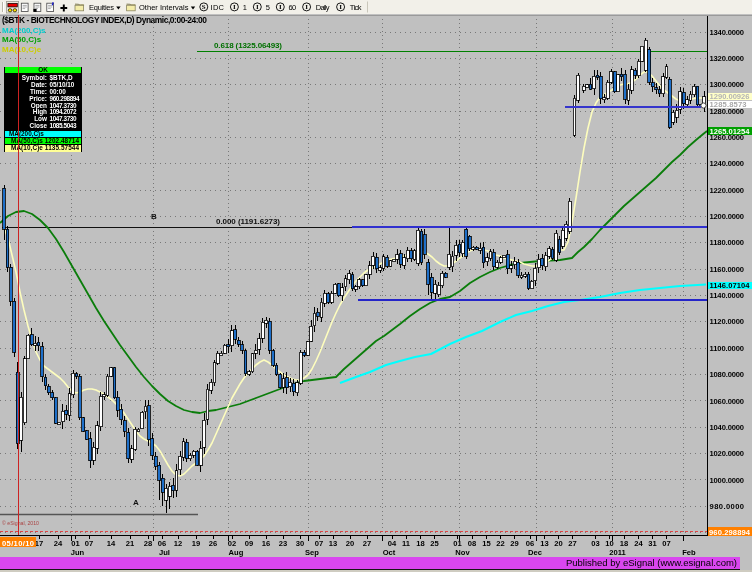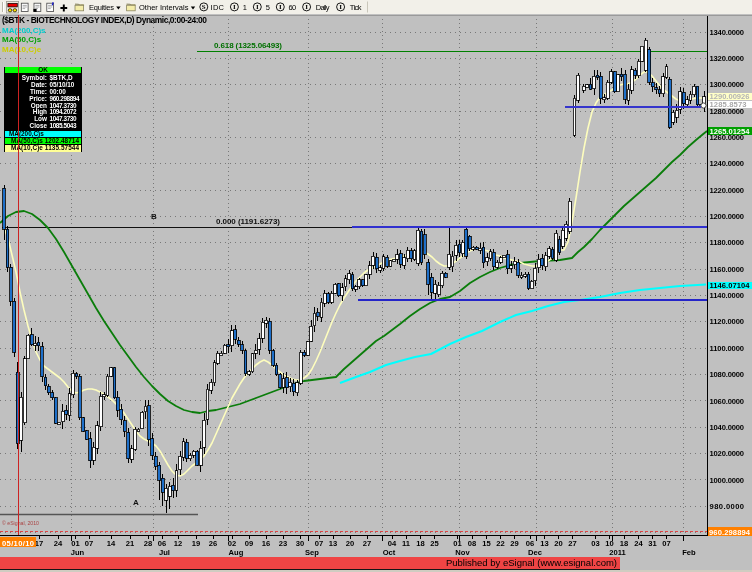--- a/index.html
+++ b/index.html
@@ -1,16 +1,16 @@
 <!DOCTYPE html>
 <html><head><meta charset="utf-8"><title>chart</title>
 <style>
 html,body{margin:0;padding:0;width:752px;height:572px;overflow:hidden;background:#c0c0c0;font-family:"Liberation Sans",sans-serif;}
 #wrap{position:relative;width:752px;height:572px;}
-#pub{position:absolute;left:0;top:556.5px;width:620px;height:12.5px;background:#ef4444;border-bottom:1.6px solid #151515;}
+#pub{position:absolute;left:0;top:556.5px;width:740px;height:12.5px;background:#d946ef;border-bottom:1.6px solid #151515;}
 #pub span{position:absolute;right:3px;top:0px;font-size:9.5px;color:#000;}
 #tail{position:absolute;left:0;top:570.2px;width:752px;height:1.8px;background:#cfccc1;}
 </style></head>
 <body>
 <div id="wrap">
 <svg width="752" height="14" viewBox="0 0 752 14" xmlns="http://www.w3.org/2000/svg" style="position:absolute;top:0;left:0">
 <rect width="752" height="14" fill="#f2f0e9"></rect>
 <path d="M2.5 2V12" stroke="#b8b5a8" stroke-width="1"></path>
       <path d="M3.5 2V12" stroke="#fff" stroke-width="1"></path>
 <rect x="6.4" y="1.4" width="12.2" height="11.6" fill="#e9e6da" stroke="#9a978c" stroke-width="0.8"></rect>

